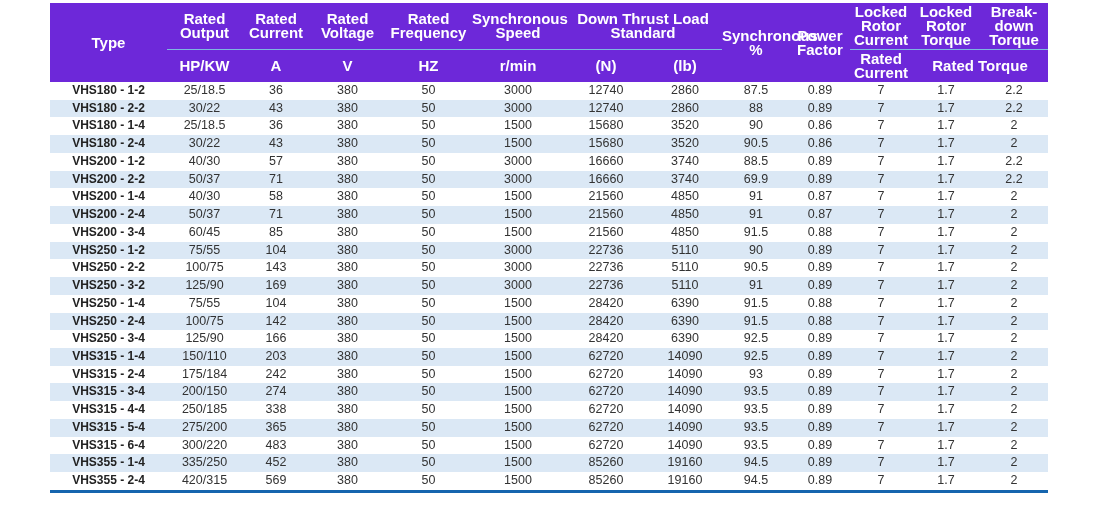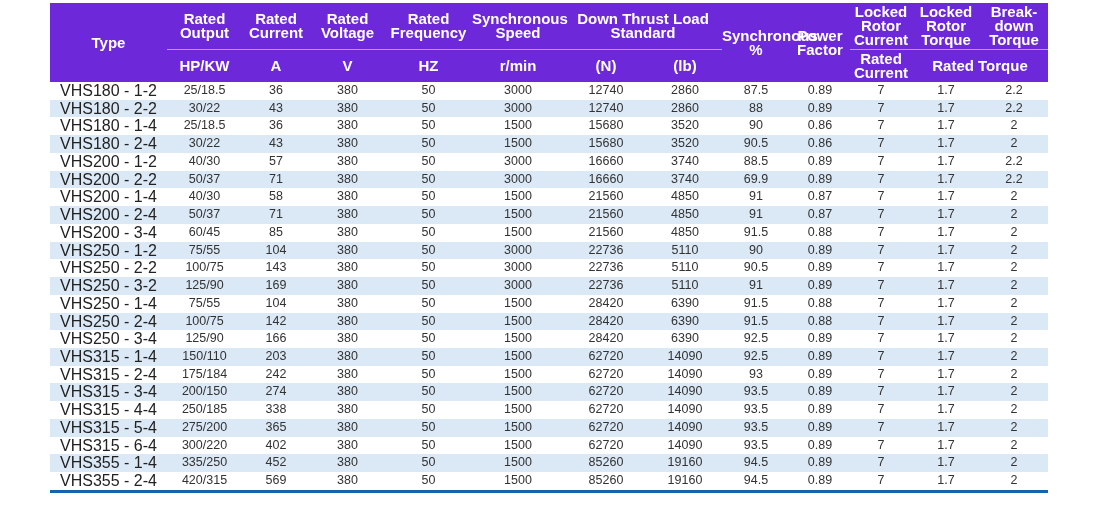--- a/index.html
+++ b/index.html
@@ -42,23 +42,23 @@
     text-align: center;
     vertical-align: middle;
     height: 17.74px;
     line-height: 17.74px;
     padding: 0;
     white-space: nowrap;
     overflow: hidden;
   }
   tbody tr.stripe td { background: #dbe8f5; }
   tbody td.type-cell {
-    font-weight: normal;
+    font-weight: bold;
     color: #222222;
-    font-size: 16px;
+    font-size: 12px;
   }
 </style>
 </head>
 <body>
 
 <div class="page">
   <table class="spec-table">
     <colgroup>
       <col style="width:117px">
       <col style="width:75px">
@@ -413,21 +413,21 @@
           <td>14090</td>
           <td>93.5</td>
           <td>0.89</td>
           <td>7</td>
           <td>1.7</td>
           <td>2</td>
         </tr>
         <tr>
           <td class="type-cell">VHS315 - 6-4</td>
           <td>300/220</td>
-          <td>402</td>
+          <td>483</td>
           <td>380</td>
           <td>50</td>
           <td>1500</td>
           <td>62720</td>
           <td>14090</td>
           <td>93.5</td>
           <td>0.89</td>
           <td>7</td>
           <td>1.7</td>
           <td>2</td>

